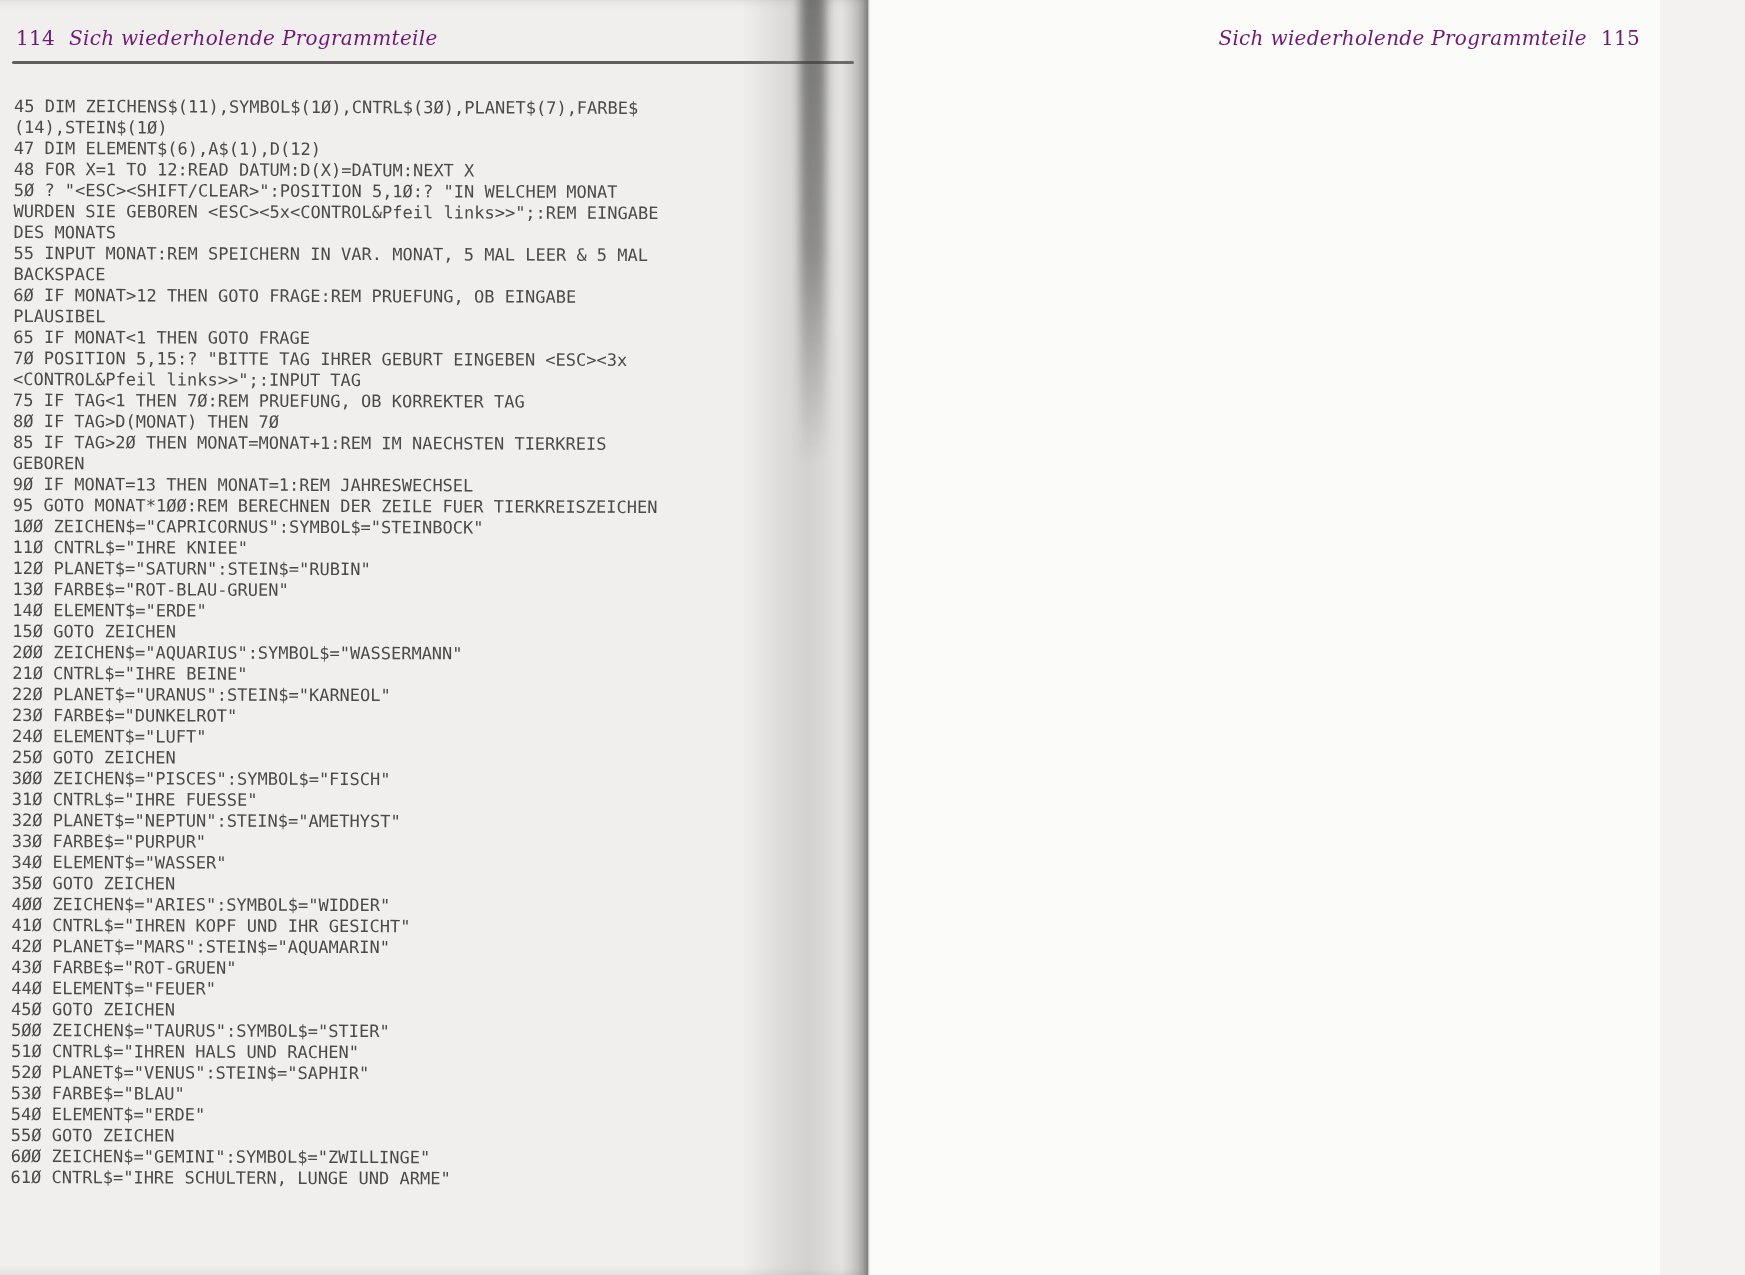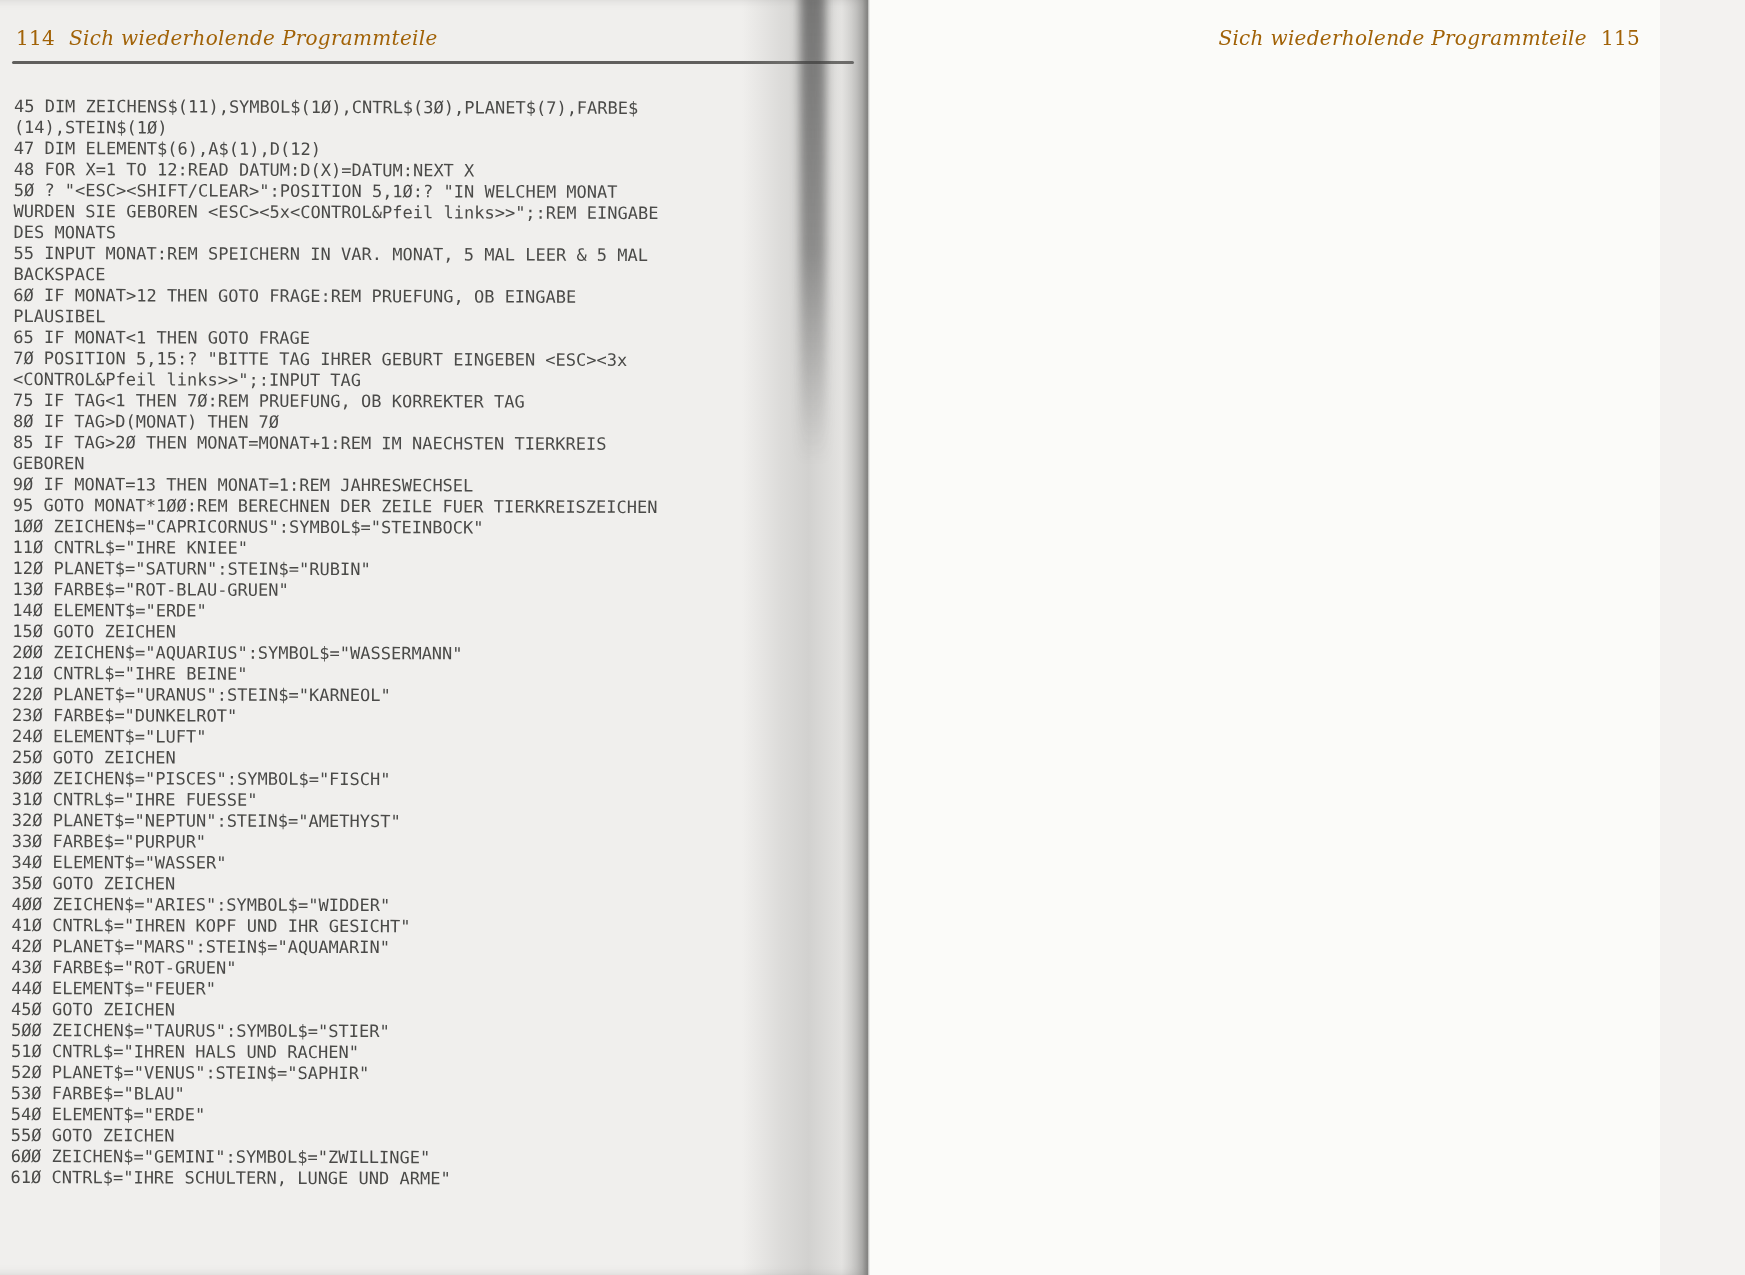--- a/index.html
+++ b/index.html
@@ -20,21 +20,21 @@
       rgba(170,170,168,0.18) 78%,
       rgba(110,110,108,0.40) 94%,
       rgba(90,90,88,0.55) 98%,
       rgba(90,90,88,0) 100%);}
   .gutter-dark-top{position:absolute;left:800px;top:-8px;width:26px;height:470px;
     pointer-events:none;z-index:6;filter:blur(5px);
     background:linear-gradient(to bottom,
       rgba(55,55,55,0.60) 0%,
       rgba(55,55,55,0.45) 55%,
       rgba(55,55,55,0) 100%);}
-  .header{position:absolute;top:26px;font-size:20px;color:#a16207;
+  .header{position:absolute;top:26px;font-size:20px;color:#701a75;
     letter-spacing:0.3px;white-space:nowrap;}
   .header .pagenum{font-style:normal;}
   .header .title{font-style:italic;}
   .header-left{left:16px;}
   .header-left .title{margin-left:14px;}
   .header-right{right:20px;text-align:right;}
   .header-right .pagenum{margin-left:14px;}
   .rule{position:absolute;background:#605f5d;height:3px;border-radius:2px;}
   .rule-left{left:12px;top:61px;width:842px;}
   .code{font-family:"DejaVu Sans Mono",monospace;color:#4a4a48;

